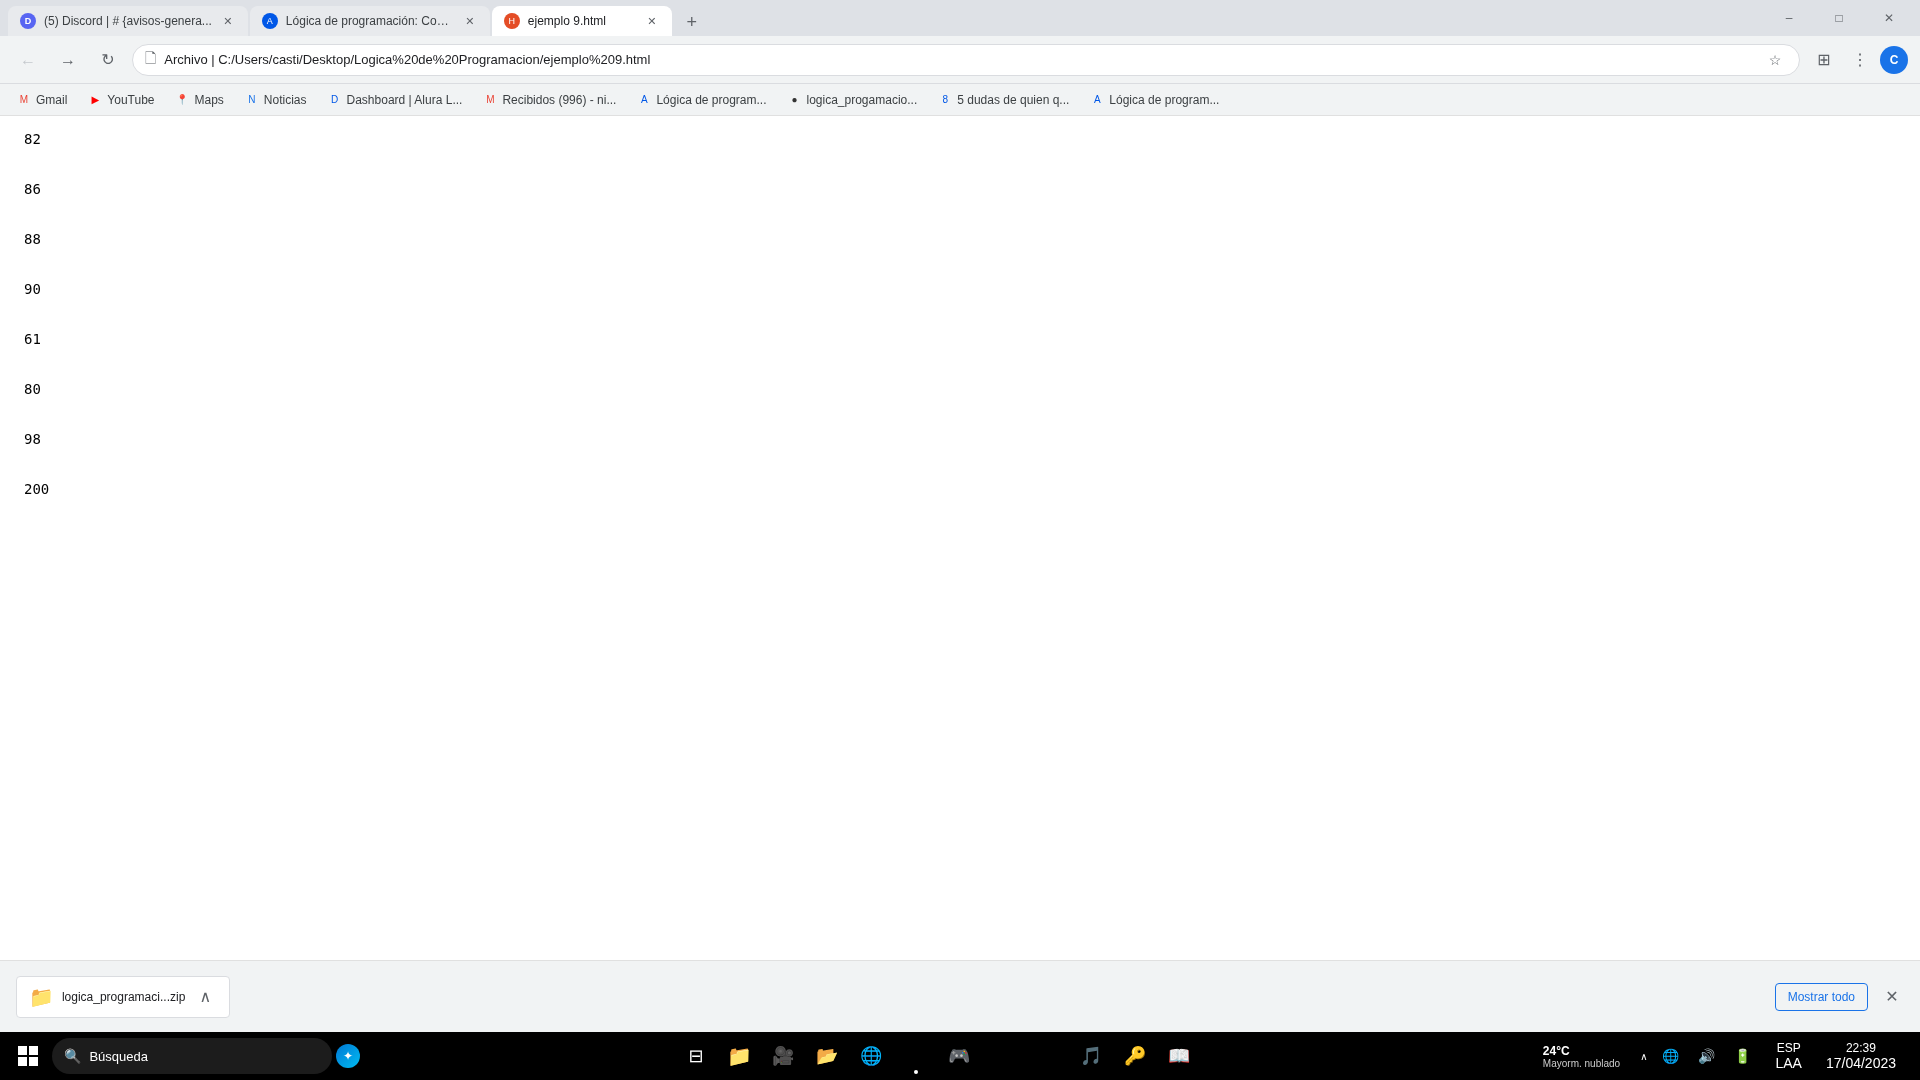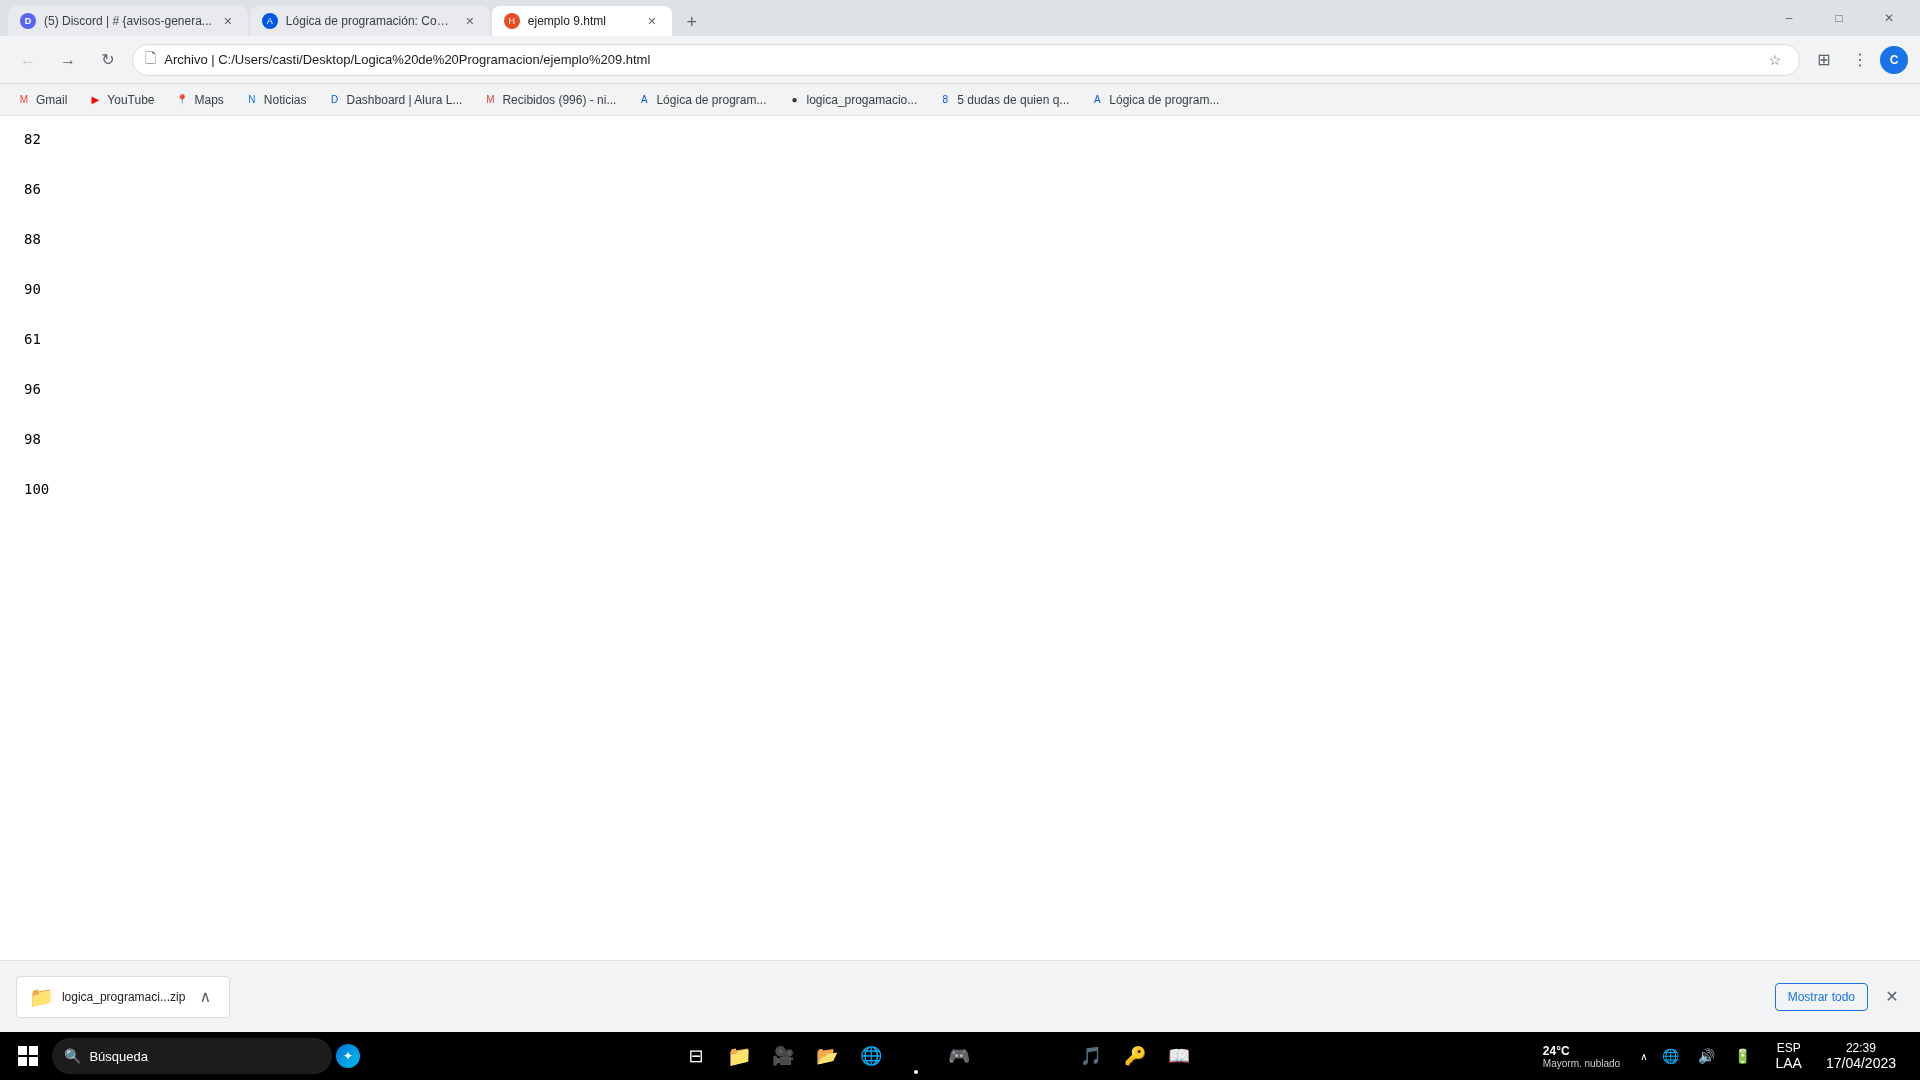--- a/index.html
+++ b/index.html
@@ -616,23 +616,23 @@
       <span>Lógica de program...</span>
     </div>
   </div>
 
   <div class="page-content">
     <span class="content-number">82</span>
     <span class="content-number">86</span>
     <span class="content-number">88</span>
     <span class="content-number">90</span>
     <span class="content-number">61</span>
-    <span class="content-number">96</span>
+    <span class="content-number">80</span>
     <span class="content-number">98</span>
-    <span class="content-number">100</span>
+    <span class="content-number">200</span>
   </div>
 
   <div class="download-bar">
     <div class="download-item">
       <span class="download-icon">📁</span>
       <div class="download-info">
         <span class="download-name">logica_programaci...zip</span>
       </div>
       <span class="download-expand">∧</span>
     </div>

